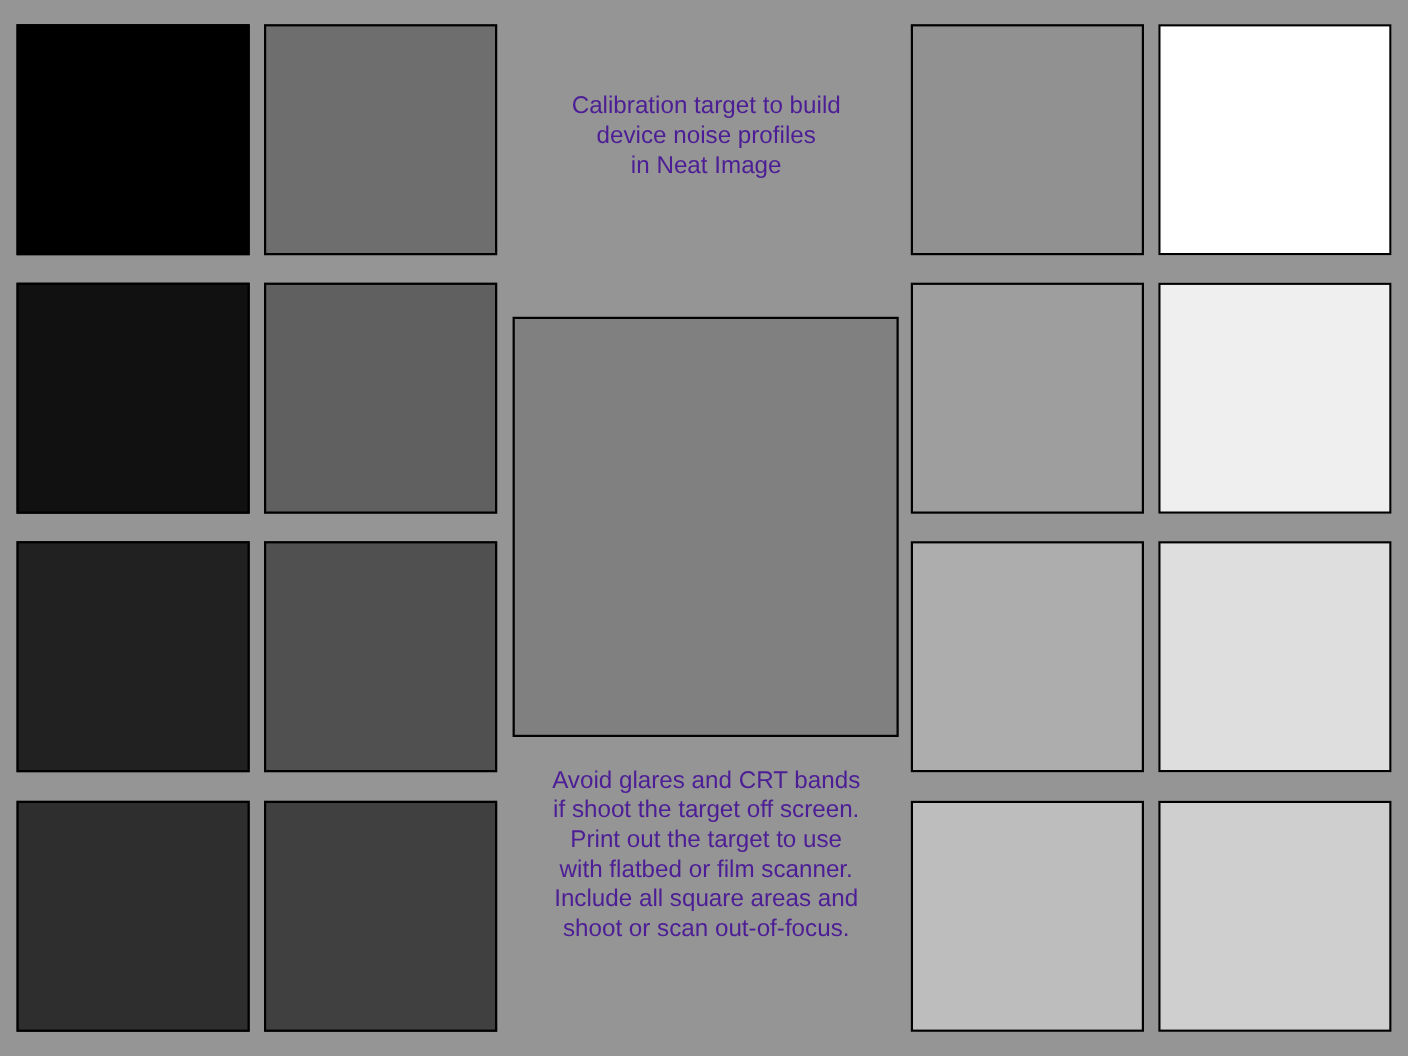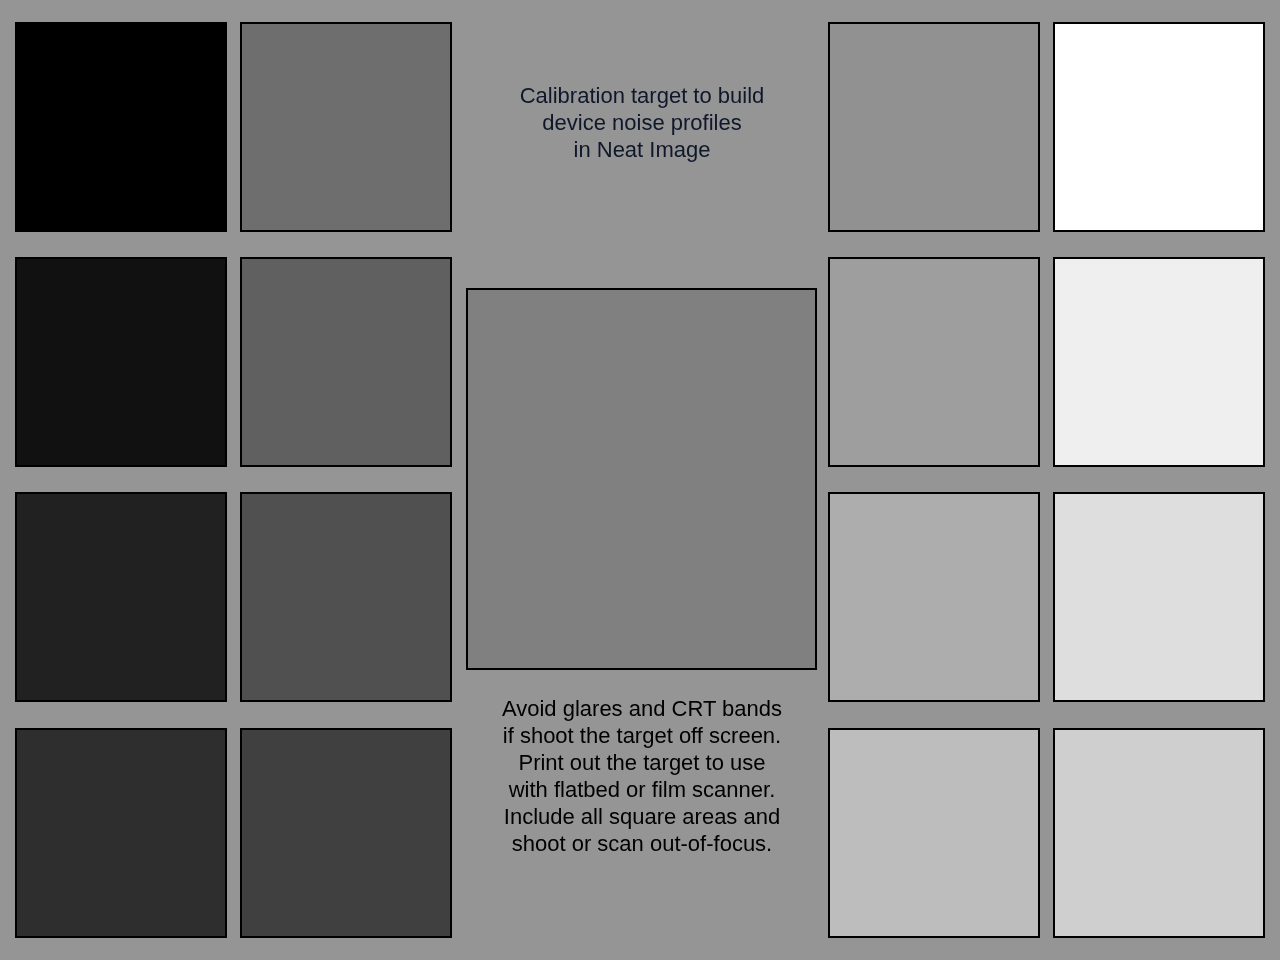--- a/index.html
+++ b/index.html
@@ -98,27 +98,27 @@
     <div class="grid-cell col-b row-2" style="background-color: rgb(96, 96, 96); border-color: rgb(0, 0, 0);"></div>
 
     <div class="grid-cell col-a row-3" style="background-color: rgb(33, 33, 33); border-color: rgb(0, 0, 0);"></div>
     <div class="grid-cell col-b row-3" style="background-color: rgb(80, 80, 80); border-color: rgb(0, 0, 0);"></div>
 
     <div class="grid-cell col-a row-4" style="background-color: rgb(46, 46, 46); border-color: rgb(0, 0, 0);"></div>
     <div class="grid-cell col-b row-4" style="background-color: rgb(64, 64, 64); border-color: rgb(0, 0, 0);"></div>
   </div>
 
   <div class="center-col">
-    <div class="caption caption-top" style="color: #0f172a; text-align: center;">Calibration target to build
+    <div class="caption caption-top" style="color: #4c1d95; text-align: center;">Calibration target to build
 device noise profiles
 in Neat Image</div>
 
     <div class="center-patch" style="background-color: rgb(128, 128, 128); border-color: rgb(0, 0, 0);"></div>
 
-    <div class="caption caption-bottom" style="color: #000000;">Avoid glares and CRT bands
+    <div class="caption caption-bottom" style="color: #4c1d95;">Avoid glares and CRT bands
 if shoot the target off screen.
 Print out the target to use
 with flatbed or film scanner.
 Include all square areas and
 shoot or scan out-of-focus.</div>
   </div>
 
   <div class="right-grid">
     <div class="grid-cell col-a row-1" style="background-color: rgb(145, 145, 145); border-color: rgb(0, 0, 0);"></div>
     <div class="grid-cell col-b row-1" style="background-color: rgb(255, 255, 255); border-color: rgb(0, 0, 0);"></div>

